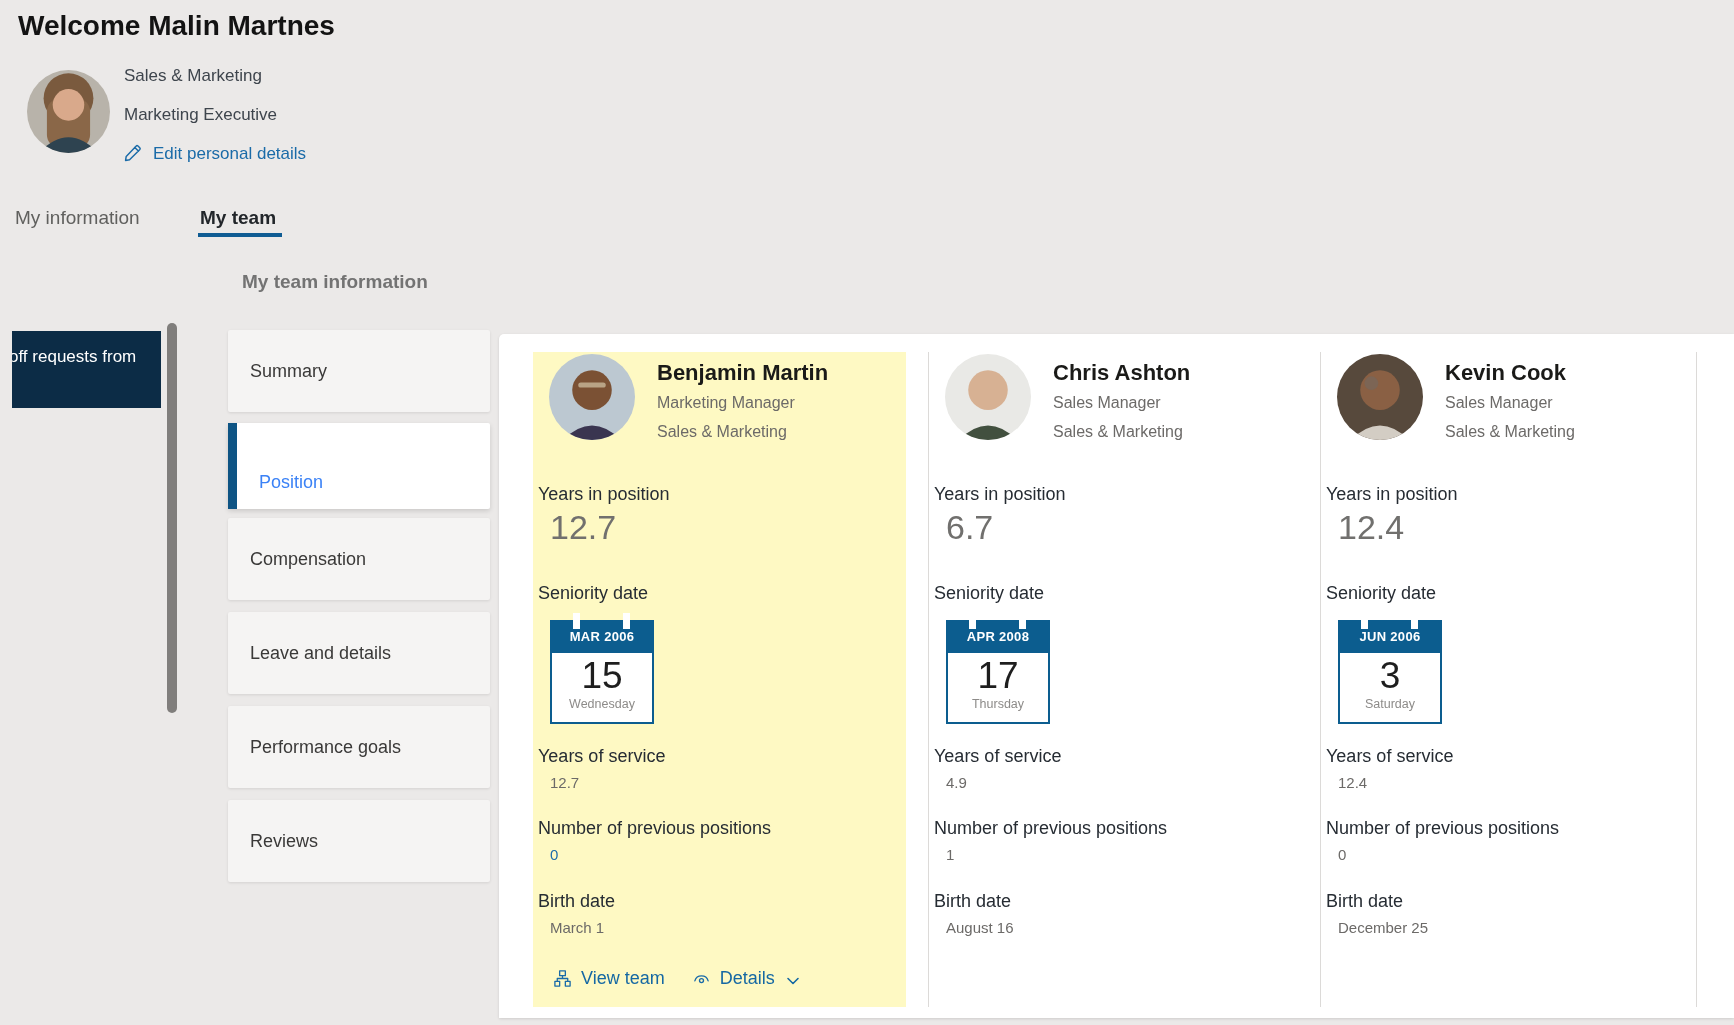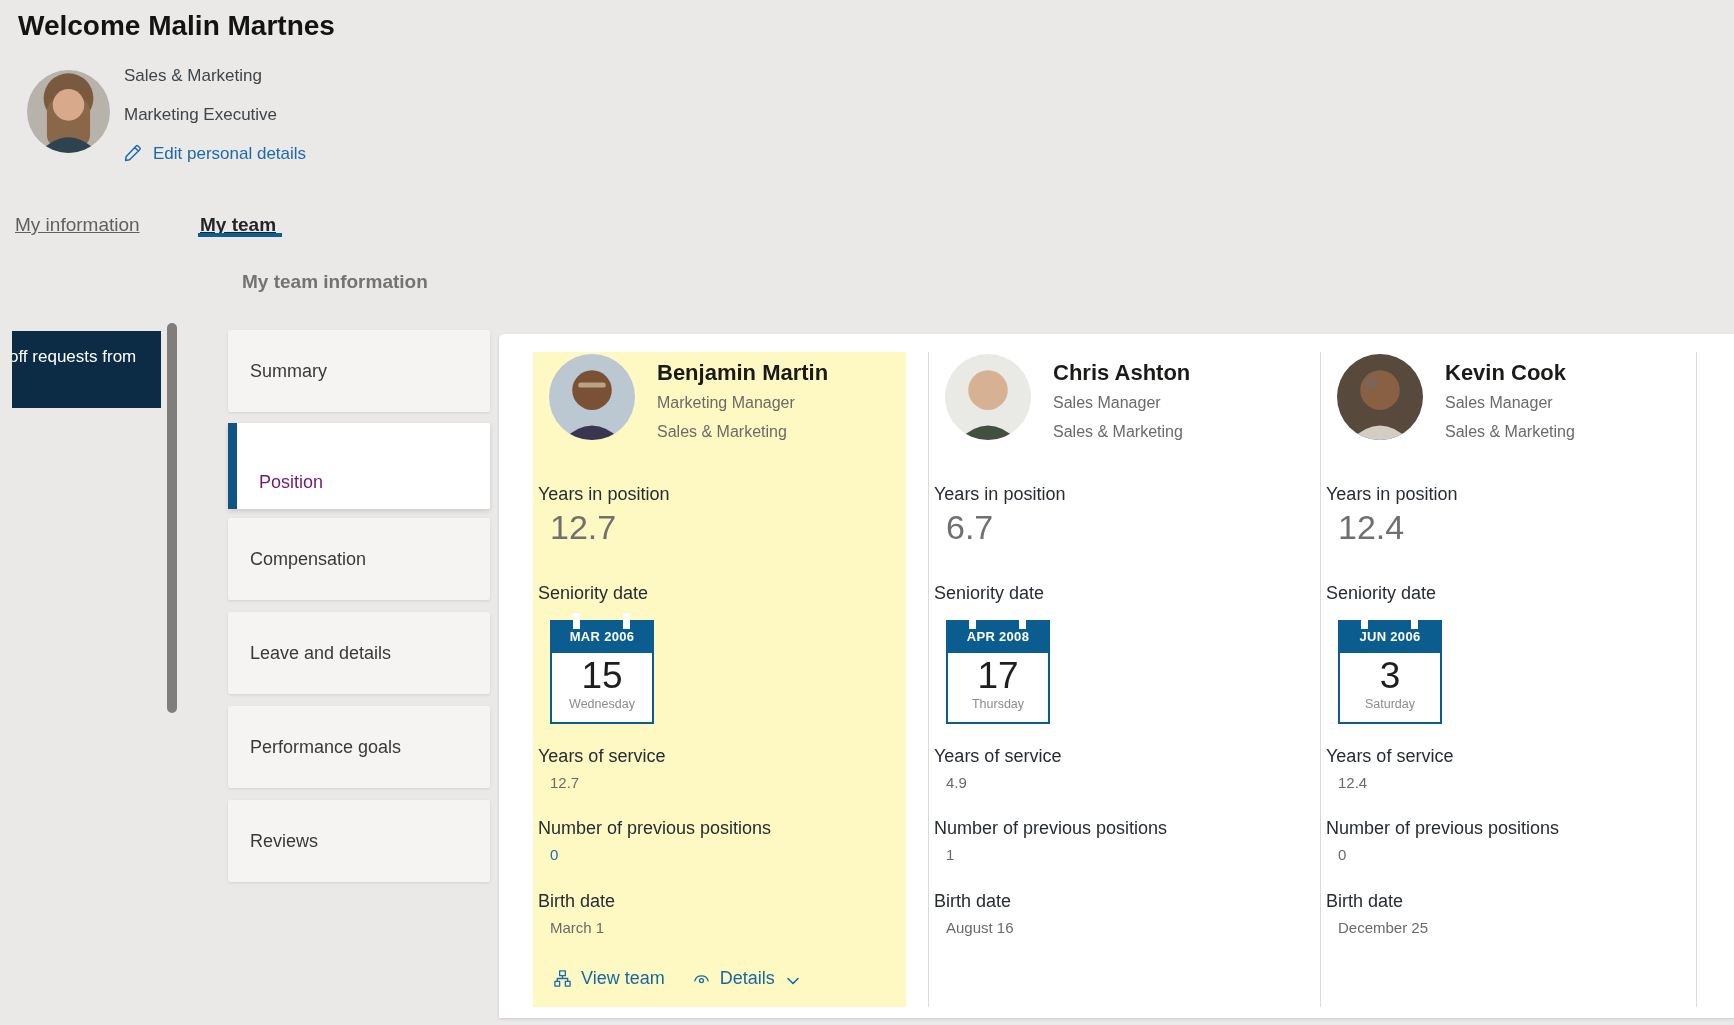--- a/index.html
+++ b/index.html
@@ -10,41 +10,41 @@
   .page-title{position:absolute;left:18px;top:10px;font-size:28px;font-weight:700;color:#131313;}
   .avatar{position:absolute;border-radius:50%;overflow:hidden;display:block;}
   .avatar-main{left:27px;top:70px;width:83px;height:83px;}
   .hdr-dept{position:absolute;left:124px;top:66px;font-size:17px;color:#3e454d;}
   .hdr-job{position:absolute;left:124px;top:105px;font-size:17px;color:#3e454d;}
   .hdr-edit{position:absolute;left:122px;top:143px;display:flex;align-items:center;cursor:pointer;}
   .hdr-edit svg{width:21px;height:21px;margin-right:10px;}
   .hdr-edit span{font-size:17px;color:#1a6ba8;}
 
   
-  .tab{position:absolute;top:214px;font-size:19px;cursor:pointer;text-decoration:underline;}
+  .tab{position:absolute;top:207px;font-size:19px;cursor:pointer;}
   .tab-info{left:15px;color:#60605e;}
   .tab-team{left:200px;color:#22262a;font-weight:600;}
   .tab-underline{position:absolute;left:198px;top:233px;width:84px;height:4px;background:#0f5c93;}
 
   .section-title{position:absolute;left:242px;top:271px;font-size:19px;font-weight:600;color:#737373;}
 
   
   .tooltip-badge{position:absolute;left:12px;top:331px;width:149px;height:77px;background:#0c2c46;overflow:hidden;}
   .tooltip-badge span{display:block;margin:16px 0 0 -3px;font-size:17px;color:#ffffff;white-space:nowrap;}
 
   
   .v-scrollbar{position:absolute;left:167px;top:323px;width:10px;height:390px;background:#807e7c;border-radius:5px;cursor:pointer;}
 
   
   .nav-item{position:absolute;left:228px;width:262px;height:82px;background:#f5f4f3;border-radius:2px;
             box-shadow:0 1px 3px rgba(0,0,0,.10);display:flex;align-items:center;cursor:pointer;}
   .nav-item span{margin-left:22px;font-size:18px;color:#3a3938;}
   .nav-item.selected{background:#ffffff;height:86px;box-shadow:0 2px 5px rgba(0,0,0,.14);}
   .nav-item.selected::before{content:"";position:absolute;left:0;top:0;bottom:0;width:9px;background:#0e5484;}
-  .nav-item.selected span{margin-left:31px;color:#701a75;margin-top:32px;}
+  .nav-item.selected span{margin-left:31px;color:#3b82f6;margin-top:32px;}
 
   
   .panel{position:absolute;left:499px;top:334px;width:1235px;height:684px;background:#ffffff;
          border-radius:5px 0 0 0;box-shadow:0 1px 3px rgba(0,0,0,.12);}
 
   .card{position:absolute;top:18px;height:655px;}
   .card1{left:34px;width:373px;background:#fef9c3;}
   .card2{left:429px;width:392px;border-left:1px solid #dcdad8;}
   .card3{left:821px;width:375px;border-left:1px solid #dcdad8;border-right:1px solid #dcdad8;}
 

